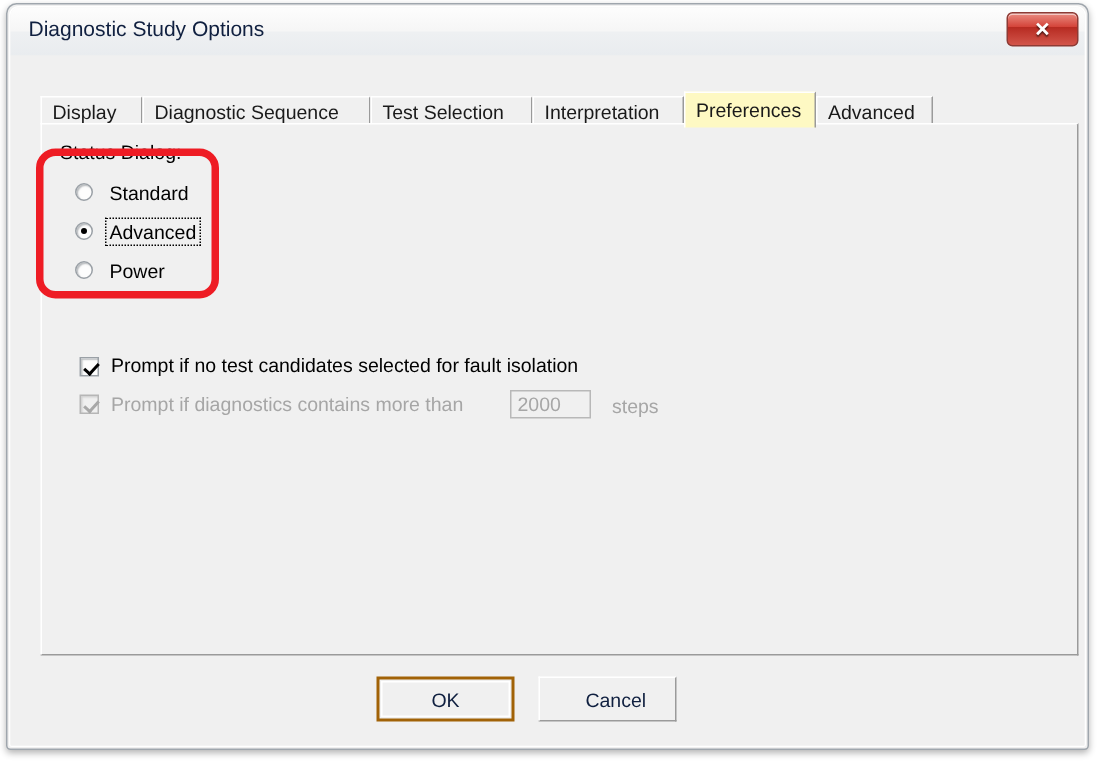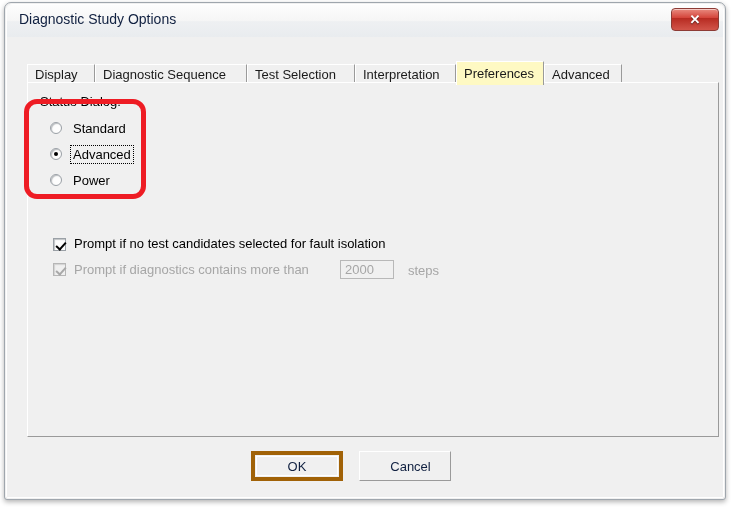--- a/index.html
+++ b/index.html
@@ -244,21 +244,21 @@
     border-left-color: #ffffff;
     box-sizing: border-box;
     display: flex;
     align-items: center;
     justify-content: center;
     font-size: 13px;
     color: #102040;
     cursor: pointer;
   }
   .btn.default {
-    border: 4px solid #a16207;
+    border: 2px solid #a16207;
     background: #f0f0f0;
   }
   .btn.default .btn-inner {
     position: absolute;
     left: 1px; top: 1px; right: 1px; bottom: 1px;
     border: 1px solid #ffffff;
     pointer-events: none;
   }
 
   

